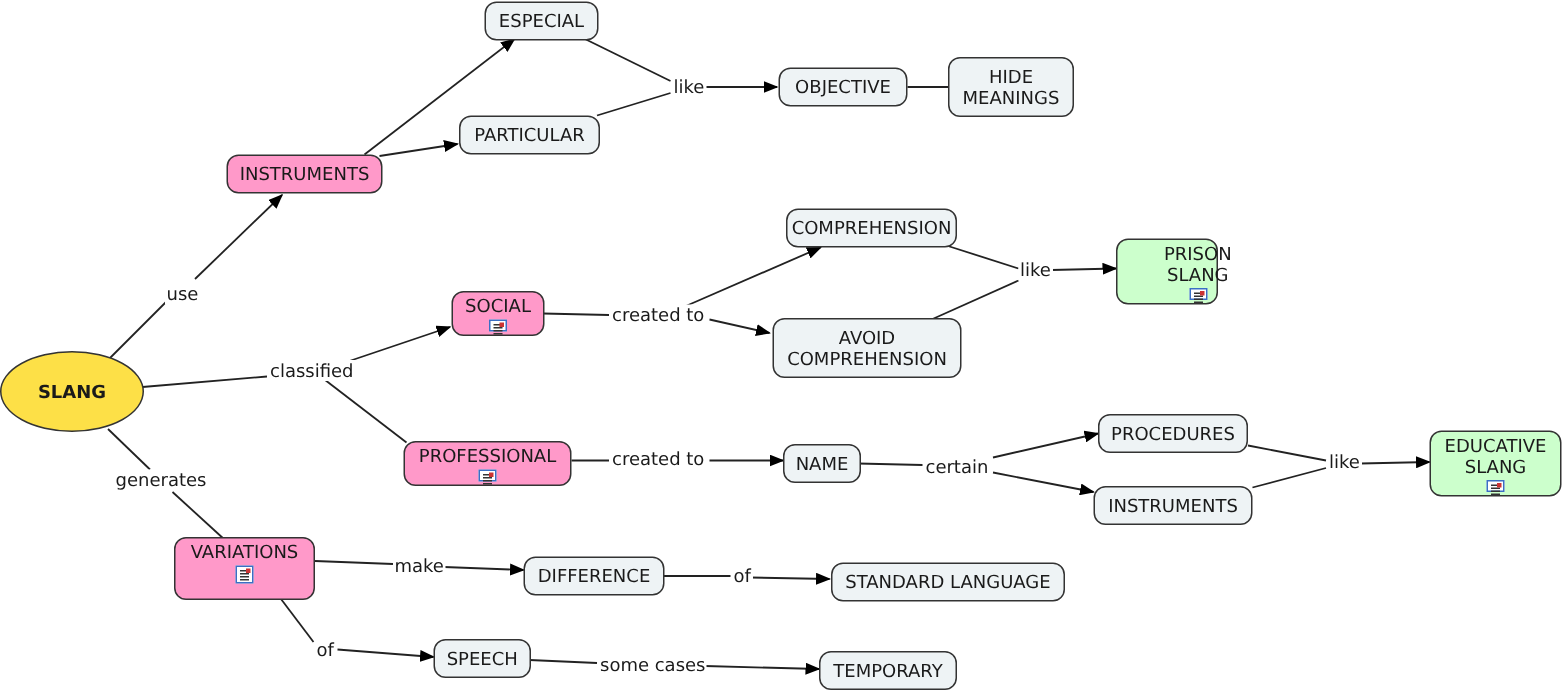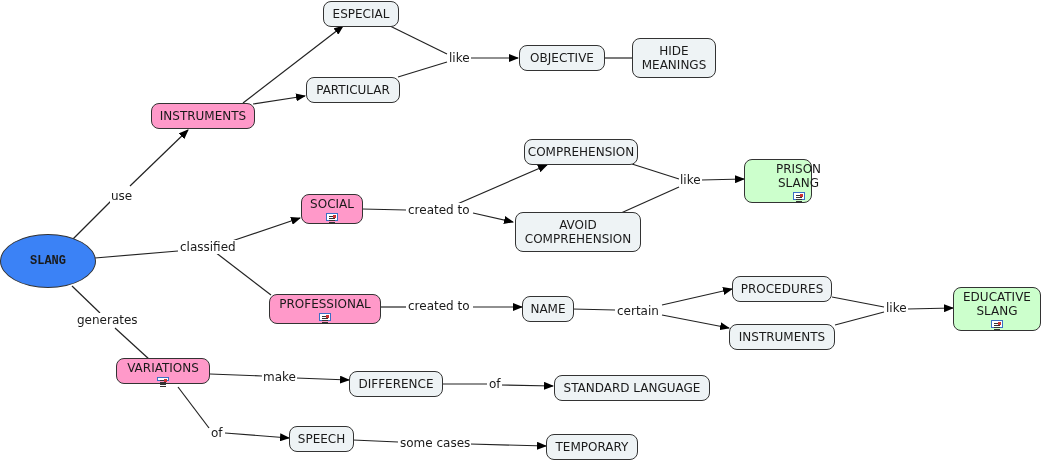--- a/index.html
+++ b/index.html
@@ -1,21 +1,21 @@
 <!DOCTYPE html>
 <html><head>
 <meta charset="utf-8">
 <style>
   html,body{margin:0;padding:0;background:#ffffff;}
   body{width:1042px;height:461px;position:relative;overflow:hidden;font-family:"DejaVu Sans","Liberation Sans",sans-serif;}
   svg#links{position:absolute;left:0;top:0;width:1042px;height:461px;}
   .node{position:absolute;box-sizing:border-box;border:1px solid #333;border-radius:8px;background:#eef3f5;color:#1a1a1a;font-size:12px;text-align:center;display:flex;flex-direction:column;align-items:center;justify-content:center;line-height:14px;padding:2px 6px;}
   .node.pink{background:#ff99c9;}
   .node.green{background:#ccffcc;}
-  .node.root{background:#3b82f6;border-radius:50%;font-weight:bold;font-family:Liberation Mono, monospace;}
+  .node.root{background:#fde047;border-radius:50%;font-weight:bold;}
   .lbl{position:absolute;font-size:12px;color:#1a1a1a;background:#fff;padding:0 1px;line-height:14px;white-space:nowrap;}
   .doc-icon{display:inline-block;width:12px;height:12px;border:1px solid #3a6fc4;background:#fff;box-sizing:border-box;position:relative;margin-top:2px;}
   .doc-icon::before{content:"";position:absolute;left:2px;top:2px;width:6px;height:1px;background:#333;box-shadow:0 2px 0 #333,0 4px 0 #333,0 6px 0 #333;}
   .doc-icon::after{content:"";position:absolute;right:1px;top:1px;width:3px;height:3px;background:#c33;}
 </style>
 </head>
 <body>
 
 <svg id="links" viewBox="0 0 1042 461">
   <defs>
@@ -120,21 +120,21 @@
   <span>PROCEDURES</span>
 </div>
 <div class="node" style="left:729px;top:324px;width:106px;height:26px;">
   <span>INSTRUMENTS</span>
 </div>
 <div class="node green" style="left:953px;top:287px;width:88px;height:44px;justify-content:space-between;">
   <span>EDUCATIVE SLANG</span>
   <span class="doc-icon"></span>
 </div>
 
-<div class="node pink" style="left:116px;top:358px;width:94px;height:26px;justify-content:flex-start;">
+<div class="node pink" style="left:116px;top:358px;width:94px;height:42px;justify-content:flex-start;">
   <span>VARIATIONS</span>
   <span class="doc-icon"></span>
 </div>
 <div class="node" style="left:349px;top:371px;width:94px;height:26px;">
   <span>DIFFERENCE</span>
 </div>
 <div class="node" style="left:554px;top:375px;width:156px;height:26px;">
   <span>STANDARD LANGUAGE</span>
 </div>
 <div class="node" style="left:289px;top:426px;width:65px;height:26px;">

